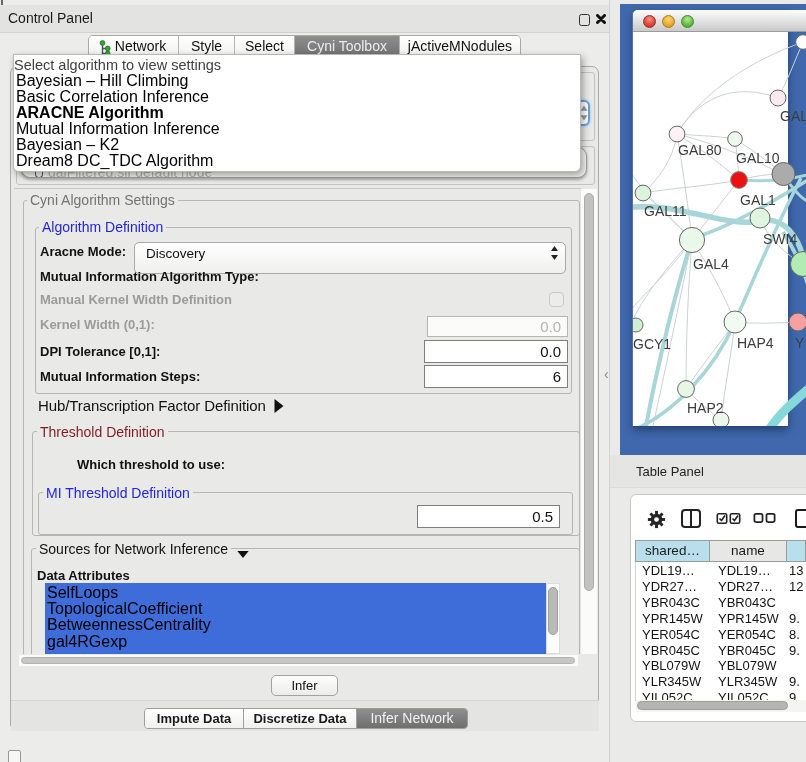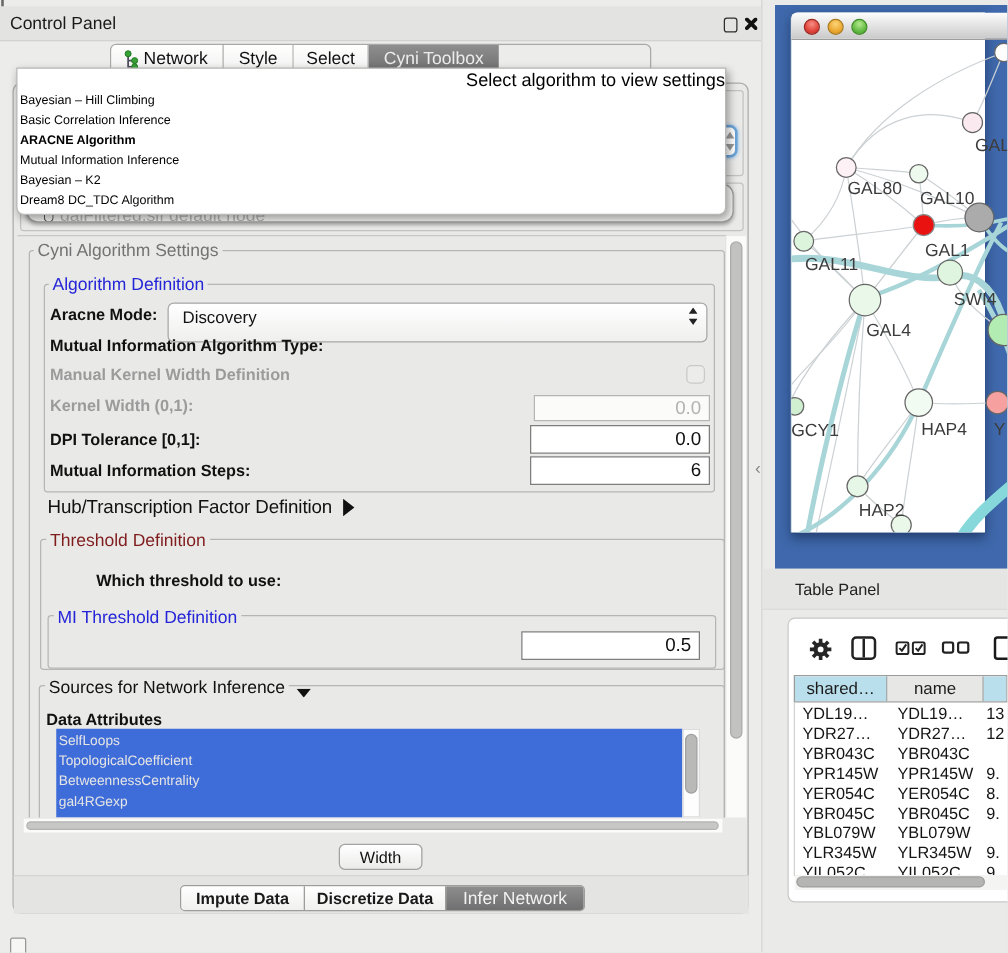--- a/index.html
+++ b/index.html
@@ -89,33 +89,33 @@
   <div class="field" style="left:417px;top:319px;width:143px;height:23px;line-height:22px">0.5</div>
 
   <div class="grp" style="left:31px;top:362px;width:547px;height:340px"></div>
   <div class="gtitle" style="left:36px;top:355px;color:#111">Sources for Network Inference</div>
   <svg class="abs" style="left:236px;top:365px" width="14" height="7" viewBox="0 0 13 8">
       <path d="M0 0 L13 0 L6.5 8 Z" fill="#111"></path>
     </svg>
   <div class="lbl" style="left:37px;top:382px">Data Attributes</div>
 
   <div class="abs" style="left:45px;top:397px;width:501px;height:71px;background:#3e6cd9">
-    <div class="abs" style="left:2px;top:2px;font-size:11px;line-height:16.2px;color:#e5e5e5">SelfLoops<br>TopologicalCoefficient<br>BetweennessCentrality<br>gal4RGexp</div>
+    <div class="abs" style="left:2px;top:2px;font-size:16px;line-height:16.2px;color:#000000">SelfLoops<br>TopologicalCoefficient<br>BetweennessCentrality<br>gal4RGexp</div>
   </div>
   <div class="abs" style="left:546px;top:397px;width:14px;height:71px;background:#fdfdfd;border:1px solid #dcdcdb;box-sizing:border-box"></div>
   <div class="abs" style="left:548px;top:401px;width:10px;height:48px;background:#b9b9b8;border:1px solid #a0a0a0;border-radius:5px;box-sizing:border-box"></div>
 </div>
 
 <div class="abs" style="left:19px;top:655px;width:559px;height:11px;background:#fbfbfa"></div>
 <div class="abs" style="left:21px;top:657px;width:554px;height:7px;background:#c7c7c6;border:1px solid #b2b2b1;border-radius:4px;box-sizing:border-box"></div>
 
 <div class="abs" style="left:580px;top:189px;width:17px;height:465px;background:#fbfbfa;border-left:1px solid #e3e3e2;box-sizing:border-box"></div>
 <div class="abs" style="left:584px;top:193px;width:10px;height:398px;background:#c2c2c1;border:1px solid #ababaa;border-radius:5px;box-sizing:border-box"></div>
 
-<div class="abs" style="left:271px;top:675px;width:67px;height:21px;background:linear-gradient(#ffffff,#ebebea);border:1px solid #a2a2a1;border-radius:5px;box-sizing:border-box;text-align:center;font-size:13px;color:#111;line-height:19px">Width</div>
+<div class="abs" style="left:271px;top:675px;width:67px;height:21px;background:linear-gradient(#ffffff,#ebebea);border:1px solid #a2a2a1;border-radius:5px;box-sizing:border-box;text-align:center;font-size:13px;color:#111;line-height:19px">Infer</div>
 
 <div class="abs" style="left:11px;top:700px;width:588px;height:30px;background:#e4e4e2;border-top:1px solid #d5d5d3"></div>
 <div class="abs" style="left:144px;top:708px;width:324px;height:21px;border:1px solid #9d9d9c;border-radius:4px;overflow:hidden;display:flex;box-sizing:border-box;line-height:19px;text-align:center">
   <div style="width:98px;background:linear-gradient(#ffffff,#f0f0ef);border-right:1px solid #9d9d9c;font-weight:bold;font-size:13px;color:#1a1a1a">Impute Data</div>
   <div style="width:112px;background:linear-gradient(#ffffff,#f0f0ef);border-right:1px solid #9d9d9c;font-weight:bold;font-size:13px;color:#1a1a1a">Discretize Data</div>
   <div style="flex:1;background:linear-gradient(#8e8e8e,#6f6f6f);font-size:14px;color:#f2f2f2">Infer Network</div>
 </div>
 
 <div class="abs" style="left:8px;top:750px;width:13px;height:14px;border:1px solid #979796;background:#f6f6f5;border-radius:2px;box-sizing:border-box"></div>
 
@@ -124,25 +124,26 @@
     <svg style="position:absolute;left:10px;top:3px" width="13" height="17" viewBox="0 0 13 17">
         <path d="M3.5 5 L3.5 14.5 L8 14.5 M3.5 9.5 L8 9.5" stroke="#4d4d5e" stroke-width="1.4" fill="none"></path>
         <circle cx="3.5" cy="4" r="2.4" fill="#37a137" stroke="#1e7a1e" stroke-width="0.8"></circle>
         <circle cx="8.7" cy="9.5" r="2.4" fill="#37a137" stroke="#1e7a1e" stroke-width="0.8"></circle>
         <circle cx="8.7" cy="14.5" r="2.4" fill="#37a137" stroke="#1e7a1e" stroke-width="0.8"></circle>
       </svg>
   </div>
   <div style="width:55px;background:linear-gradient(#ffffff,#f1f1f0);border-right:1px solid #b4b4b3;color:#111">Style</div>
   <div style="width:59px;background:linear-gradient(#ffffff,#f1f1f0);border-right:1px solid #b4b4b3;color:#111">Select</div>
   <div style="width:104px;background:linear-gradient(#8e8e8e,#707070);color:#ececec">Cyni Toolbox</div>
+  <div style="flex:1;background:linear-gradient(#ffffff,#f1f1f0);border-left:1px solid #b4b4b3;color:#111">jActiveMNodules</div>
 </div>
 
 <div class="abs" style="left:13px;top:54px;width:568px;height:118px;background:#fff;border:1px solid #b8b8b7;box-sizing:border-box;border-radius:0 0 6px 6px;box-shadow:2px 3px 7px rgba(0,0,0,0.35);z-index:40">
-  <div class="abs" style="left:0;top:2px;width:100%;text-align:right;font-size:14.5px;color:#000000">Select algorithm to view settings</div>
-  <div class="abs" style="left:2px;top:18px;font-size:10px;color:#000;line-height:16px">Bayesian – Hill Climbing<br>Basic Correlation Inference<br><b>ARACNE Algorithm</b><br>Mutual Information Inference<br>Bayesian – K2<br>Dream8 DC_TDC Algorithm</div>
+  <div class="abs" style="left:0;top:2px;width:100%;text-align:left;font-size:14.5px;color:#404040">Select algorithm to view settings</div>
+  <div class="abs" style="left:2px;top:18px;font-size:16px;color:#000;line-height:16px">Bayesian – Hill Climbing<br>Basic Correlation Inference<br><b>ARACNE Algorithm</b><br>Mutual Information Inference<br>Bayesian – K2<br>Dream8 DC_TDC Algorithm</div>
 </div>
 
 <div class="abs" style="left:609px;top:0;width:197px;height:762px;background:#eaeae9"></div>
 <div class="abs" style="left:609px;top:0;width:1px;height:762px;background:#d5d5d4"></div>
 
 <div class="abs" style="left:620px;top:4px;width:186px;height:451px;background:#3f69ac"></div>
 
 <div class="abs" style="left:604px;top:366px;font-size:14px;color:#888">‹</div>
 
 <div class="abs" style="left:633px;top:10px;width:155px;height:416px;background:#fff;border-radius:5px 0 0 0;box-shadow:-1px 0 0 #54749f, 0 1px 0 #27477e, 0 4px 9px rgba(10,20,50,0.5)">

